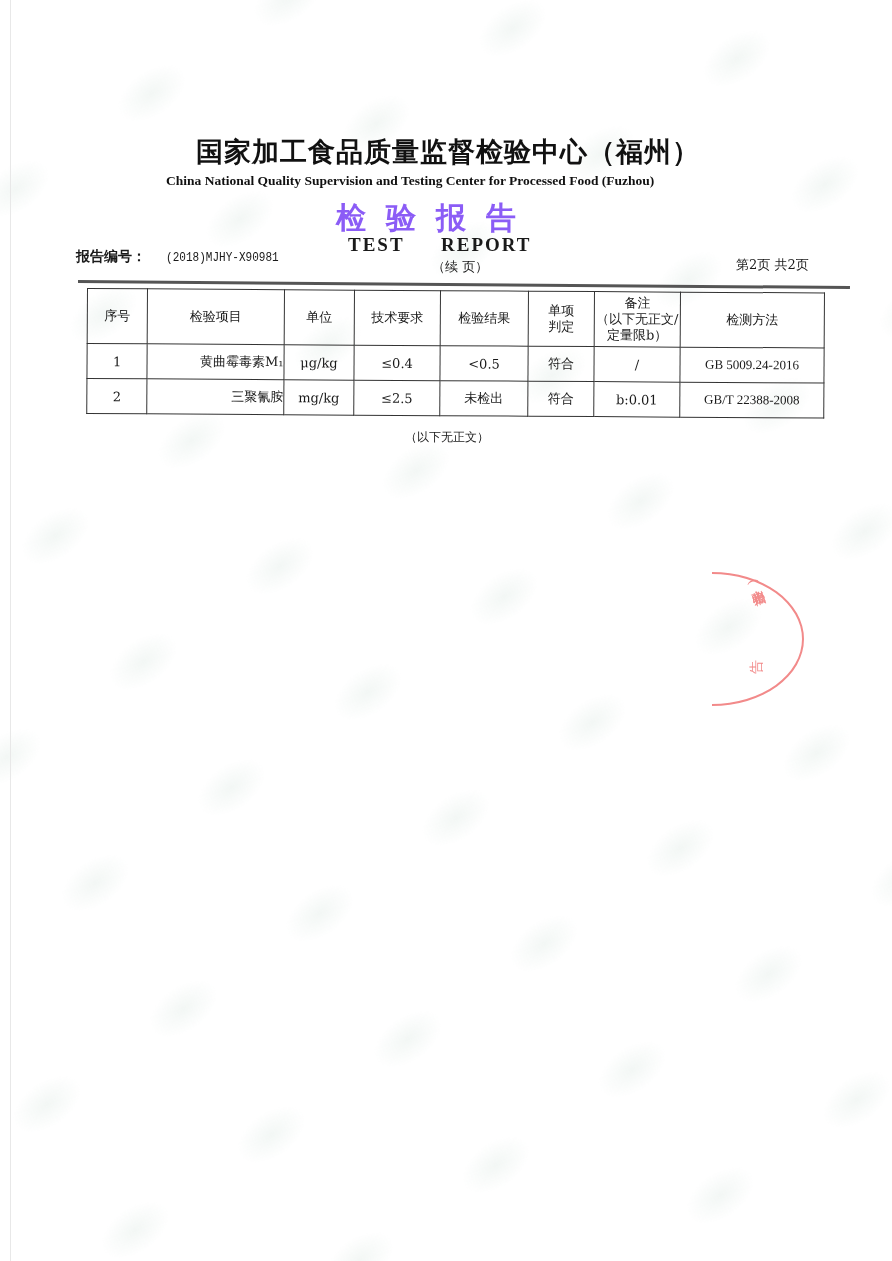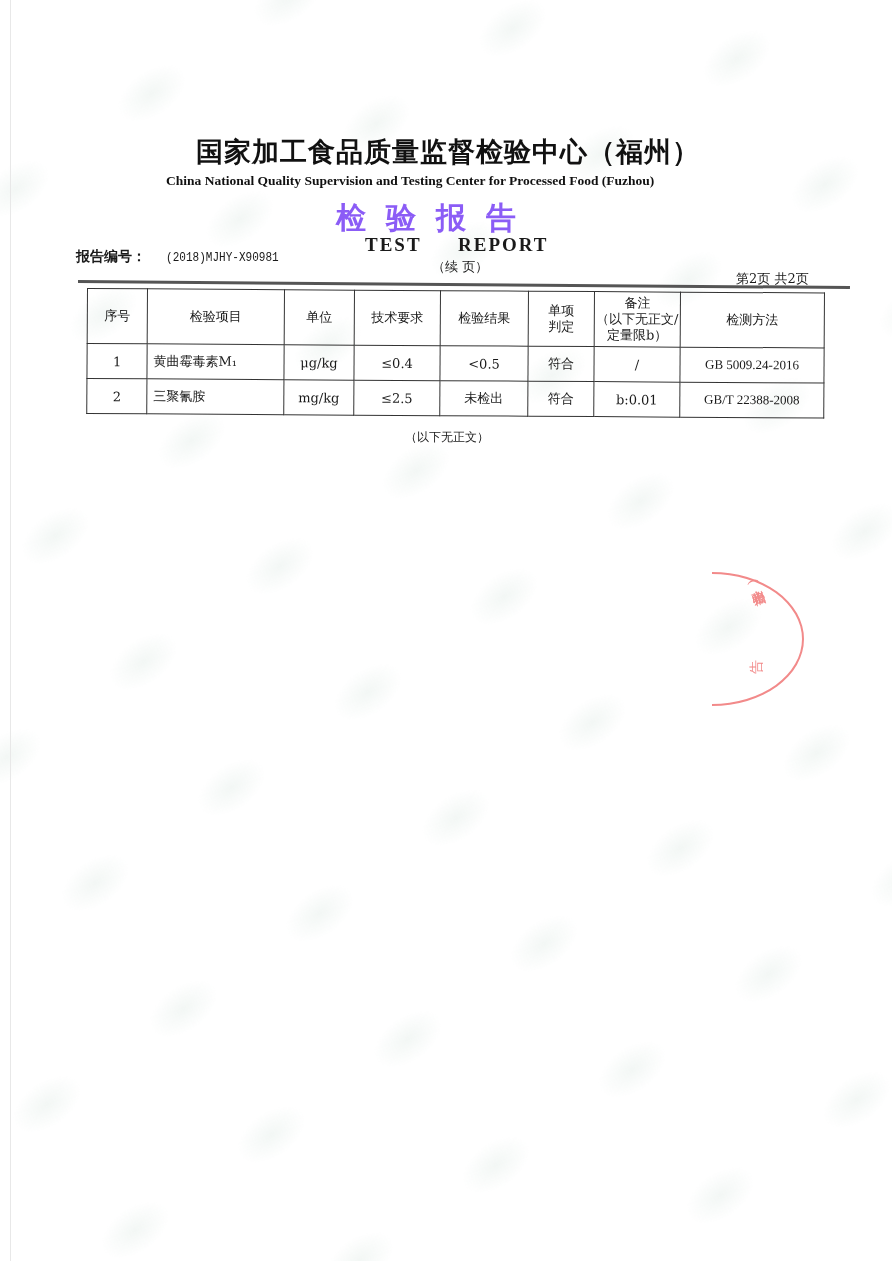--- a/index.html
+++ b/index.html
@@ -25,51 +25,51 @@
   }
   .title-en {
     position: absolute; left: 166px; top: 173px; font-family: "Liberation Serif", serif;
     font-size: 13.5px; font-weight: bold; white-space: nowrap; color: #111;
   }
   .report-cn {
     position: absolute; left: 336px; top: 198px; font-size: 30px; font-weight: bold;
     letter-spacing: 20px; white-space: nowrap; color: #8b5cf6;
   }
   .report-en {
-    position: absolute; left: 365px; top: 234px; font-family: "Liberation Serif", serif;
+    position: absolute; left: 348px; top: 234px; font-family: "Liberation Serif", serif;
     font-size: 19px; font-weight: bold; letter-spacing: 2px; word-spacing: 30px; white-space: nowrap;
   }
   .report-no-label {
     position: absolute; left: 76px; top: 248px; font-size: 14px; font-weight: bold; white-space: nowrap;
   }
   .report-no-value {
     position: absolute; left: 166px; top: 250px; font-family: "Liberation Mono", monospace;
     font-size: 13px; white-space: nowrap; transform: scaleX(0.85); transform-origin: left;
   }
   .continued {
     position: absolute; left: 432px; top: 258px; font-size: 13px; white-space: nowrap;
   }
   .page-info {
-    position: absolute; left: 736px; top: 270px; font-size: 13px; white-space: nowrap;
+    position: absolute; left: 736px; top: 256px; font-size: 13px; white-space: nowrap;
   }
   .header-rule {
     position: absolute; left: 78px; top: 280px; width: 772px; height: 3px; background: #555;
     transform: rotate(0.45deg); transform-origin: left;
   }
   table.results {
     position: absolute; left: 87px; top: 288px; border-collapse: collapse;
     font-size: 13px; transform: rotate(0.35deg); transform-origin: left top;
   }
   table.results td, table.results th {
     border: 1px solid #333; text-align: center; vertical-align: middle; font-weight: normal;
     padding: 0;
   }
   table.results th { height: 54px; line-height: 16px; }
   table.results td { height: 34px; }
-  table.results td.left { text-align: left; padding-left: 6px; }
+  table.results td.left { text-align: right; padding-left: 6px; }
   td.method { font-family: "Liberation Serif", serif; font-size: 13px; }
   .col1 { width: 59px; margin-top: 44px; } .col2 { width: 136px; } .col3 { width: 69px; } .col4 { width: 85px; margin-left: 8px; }
   .col5 { width: 87px; } .col6 { width: 65px; } .col7 { width: 85px; } .col8 { width: 143px; }
   .end-note {
     position: absolute; left: 405px; top: 429px; font-size: 12px; white-space: nowrap;
   }
   .stamp {
     position: absolute; left: 700px; top: 570px; width: 110px; height: 140px; overflow: hidden;
   }
   .stamp-arc {

